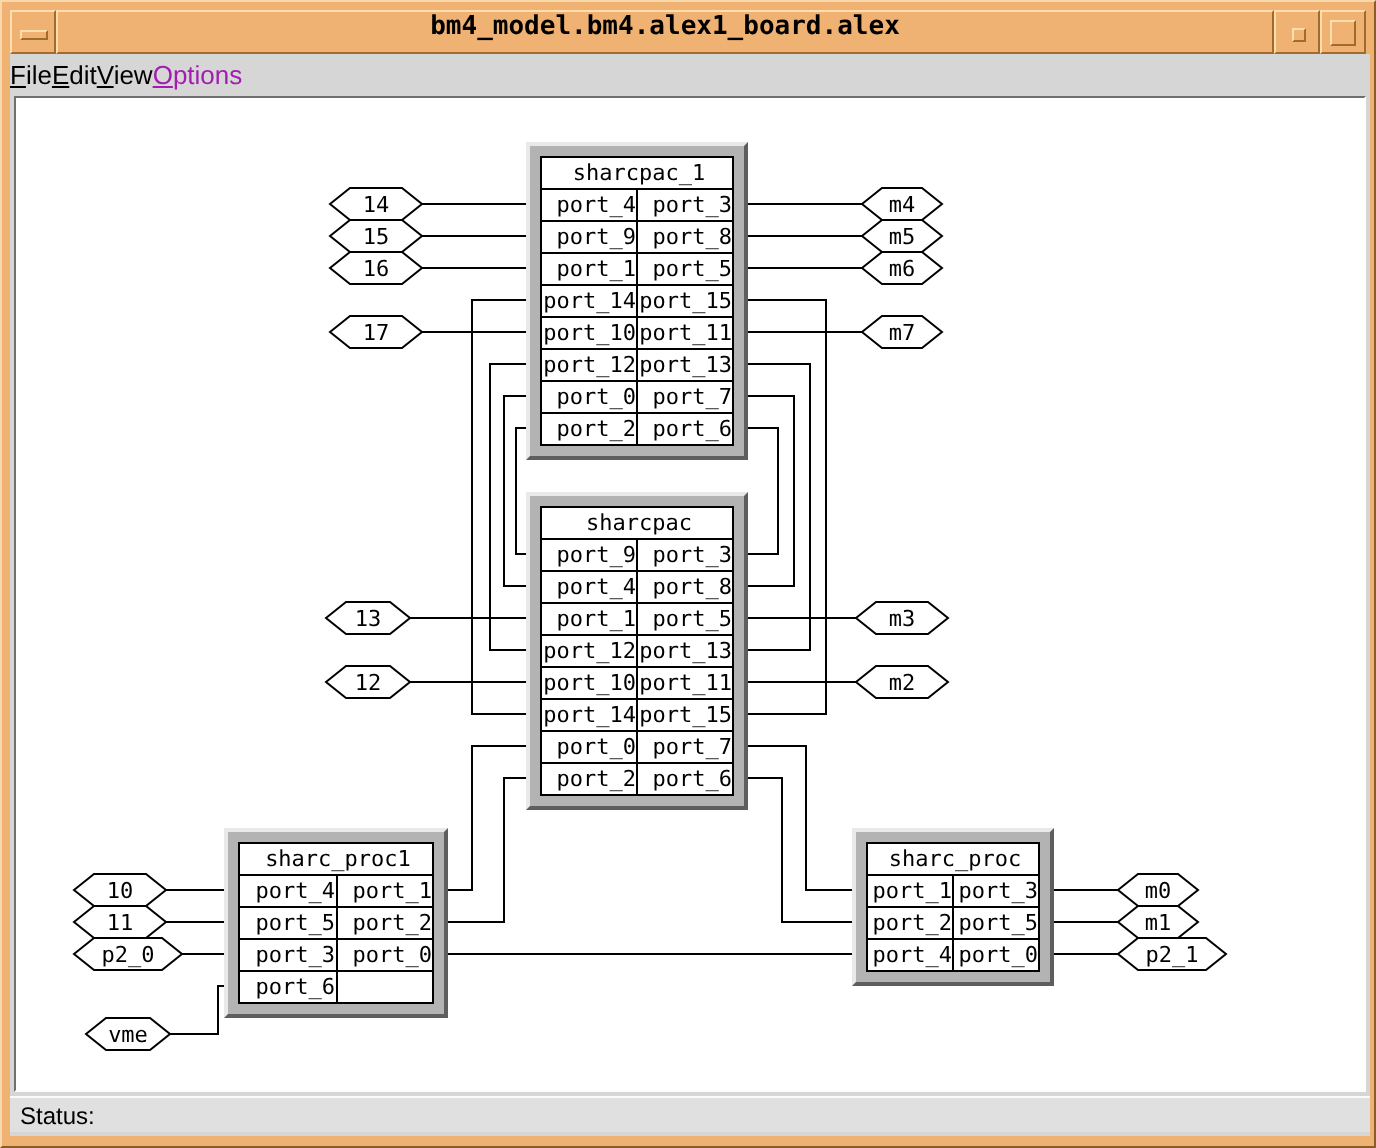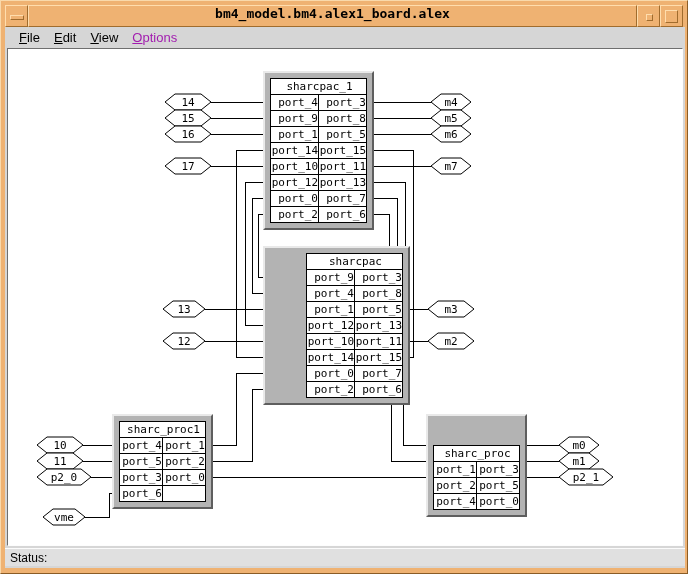--- a/index.html
+++ b/index.html
@@ -21,21 +21,21 @@
   .glyph-dash{position:absolute;left:4px;top:9px;width:12px;height:3px;
     background:#efb272;border:1px solid;border-color:#ffddad #a06c2e #a06c2e #ffddad}
   .glyph-sq-s{position:absolute;left:8px;top:8px;width:5px;height:5px;
     background:#efb272;border:1px solid;border-color:#ffddad #a06c2e #a06c2e #ffddad}
   .glyph-sq-b{position:absolute;left:4px;top:4px;width:11px;height:11px;
     background:#efb272;border:1px solid;border-color:#ffddad #a06c2e #a06c2e #ffddad}
   
   .app{position:absolute;left:4px;top:26px;width:680px;height:541px;background:#d6d6d6}
   .menubar{position:absolute;left:0;top:0;width:100%;height:21px;
     display:flex;align-items:center}
-  .menu-item{margin-left:14px;font-size:13px;color:#000;white-space:nowrap;cursor:default}
+  .menu-item{font-size:13px;color:#000;white-space:nowrap;cursor:default}
   .menu-item.disabled{color:#a21caf}
   .menu-item u{text-decoration:underline}
   .canvas{position:absolute;left:2px;top:21px;width:676px;height:498px;
     background:#ffffff;border:1px solid;box-sizing:border-box;
     border-color:#6f6f6f #fdfdfd #fdfdfd #6f6f6f}
   #wire-svg{position:absolute;left:0;top:0}
   #wire-svg polyline{fill:none;stroke:#000;stroke-width:1;shape-rendering:crispEdges}
   #wire-svg polygon{fill:#fff;stroke:#000;stroke-width:1}
   #wire-svg text{font-family:"DejaVu Sans Mono",monospace;font-size:11px;fill:#000}
   
@@ -229,21 +229,21 @@
                 <td>port_7</td>
               </tr>
               <tr>
                 <td>port_2</td>
                 <td>port_6</td>
               </tr>
             </tbody>
           </table>
         </div>
         <div class="block" style="left: 255px; top: 197px;">
-          <table class="ports" style="width: 97px; margin-left: 36px;">
+          <table class="ports" style="width: 97px;">
             <tbody>
               <tr>
                 <td colspan="2" class="title">sharcpac</td>
               </tr>
               <tr>
                 <td>port_9</td>
                 <td>port_3</td>
               </tr>
               <tr>
                 <td>port_4</td>
@@ -270,21 +270,21 @@
                 <td>port_7</td>
               </tr>
               <tr>
                 <td>port_2</td>
                 <td>port_6</td>
               </tr>
             </tbody>
           </table>
         </div>
         <div class="block" style="left: 104px; top: 365px;">
-          <table class="ports" style="width: 87px;">
+          <table class="ports" style="width: 98px;">
             <tbody>
               <tr>
                 <td colspan="2" class="title">sharc_proc1</td>
               </tr>
               <tr>
                 <td>port_4</td>
                 <td>port_1</td>
               </tr>
               <tr>
                 <td>port_5</td>
@@ -295,21 +295,21 @@
                 <td>port_0</td>
               </tr>
               <tr>
                 <td>port_6</td>
                 <td></td>
               </tr>
             </tbody>
           </table>
         </div>
         <div class="block" style="left: 418px; top: 365px;">
-          <table class="ports" style="width: 87px; margin-top: 24px;">
+          <table class="ports" style="width: 87px;">
             <tbody>
               <tr>
                 <td colspan="2" class="title">sharc_proc</td>
               </tr>
               <tr>
                 <td>port_1</td>
                 <td>port_3</td>
               </tr>
               <tr>
                 <td>port_2</td>

